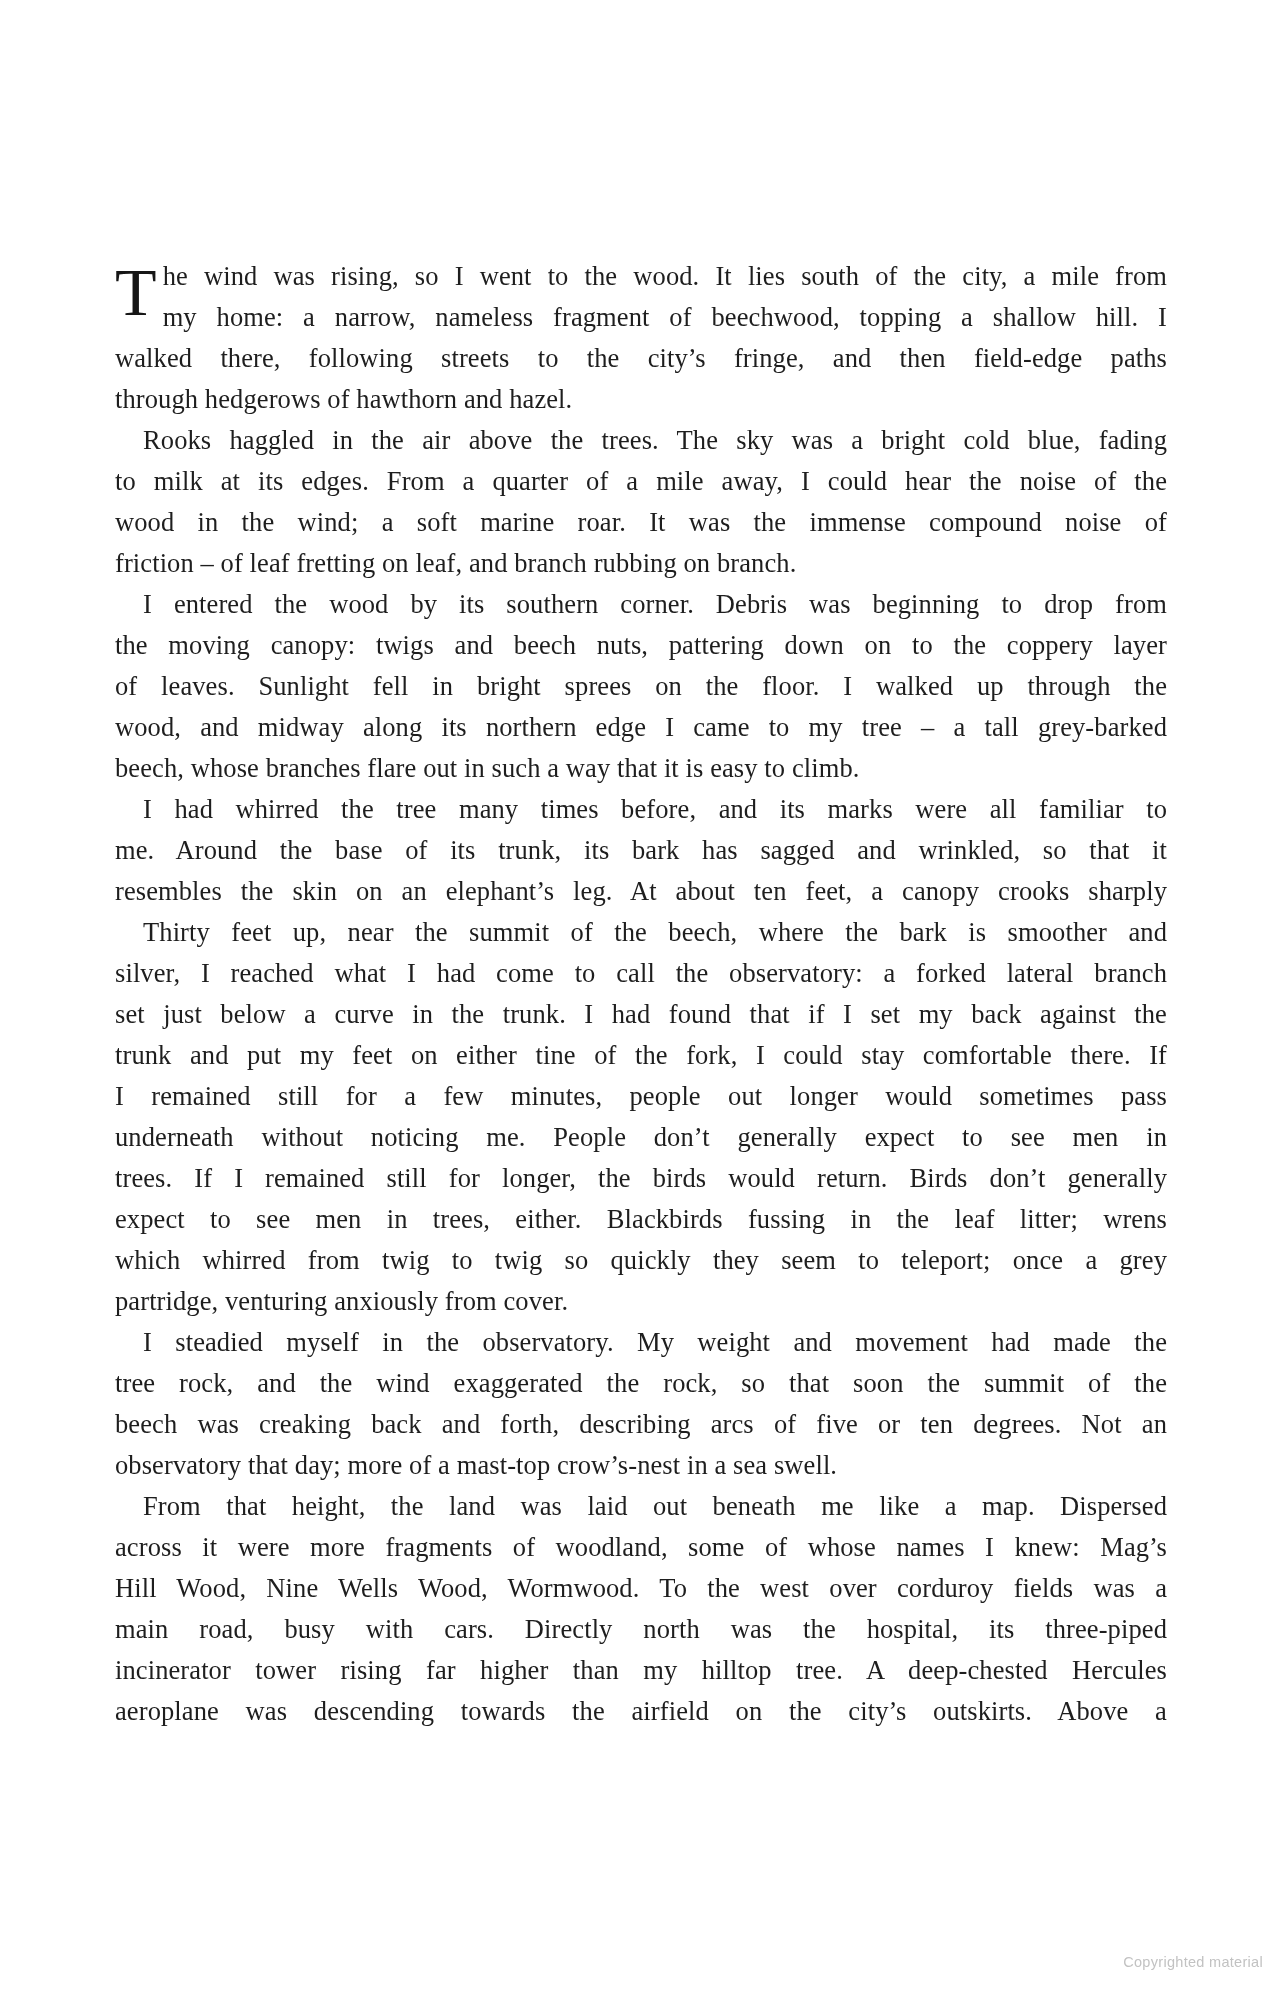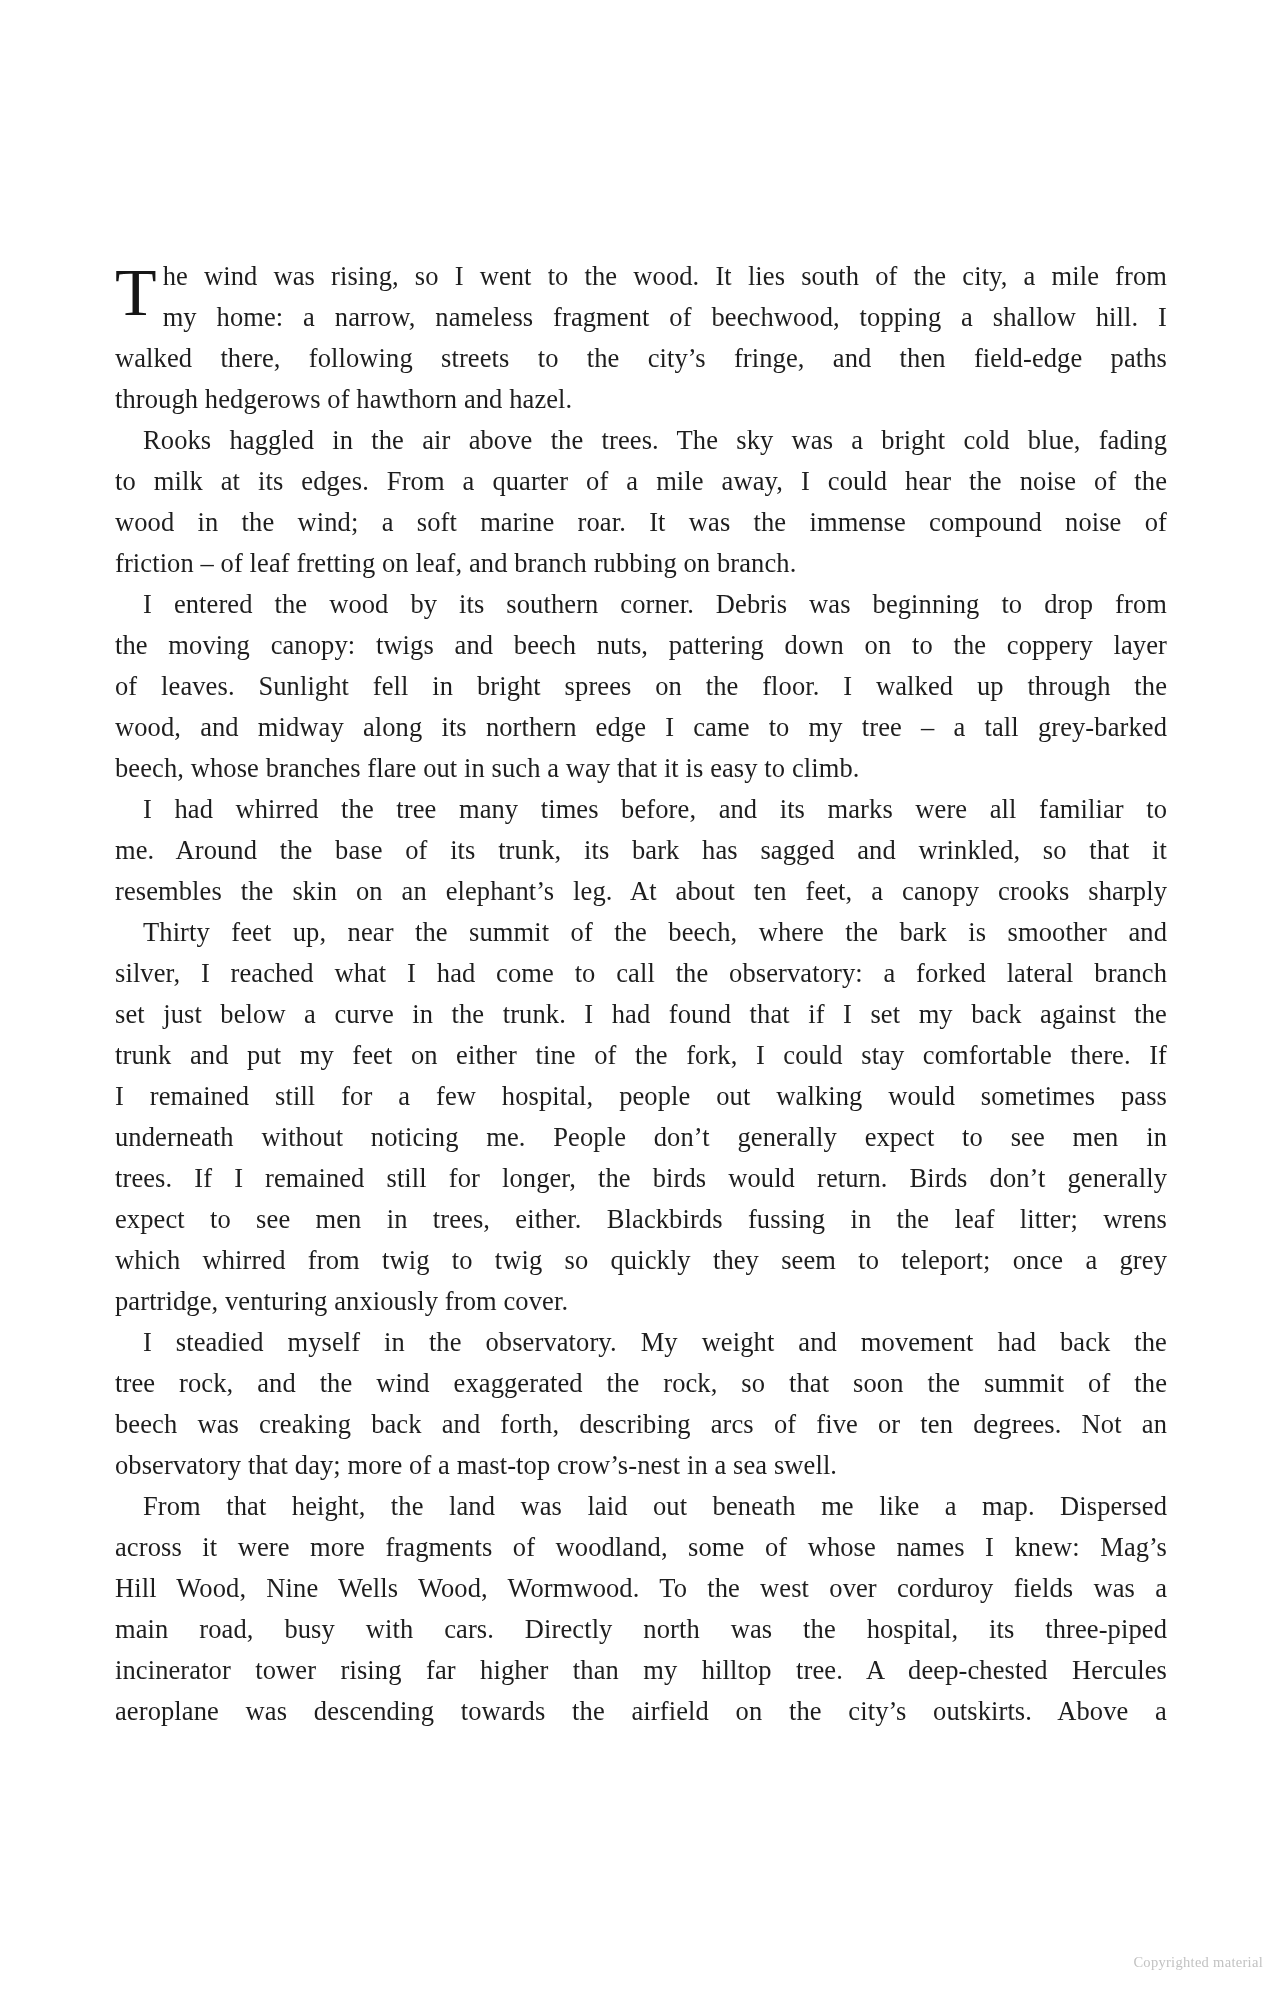--- a/index.html
+++ b/index.html
@@ -49,21 +49,21 @@
   .line.indent {
     text-indent: 28px;
   }
   .line.last {
     text-align-last: left;
   }
   .watermark {
     position: absolute;
     right: 17px;
     top: 1954px;
-    font-family: Liberation Serif, serif;
+    font-family: Liberation Sans, sans-serif;
     font-size: 14.5px;
     letter-spacing: 0.3px;
     color: #c2c2c2;
   }
 </style>
 </head>
 <body>
 
 <div class="page">
   <div class="text-block">
@@ -90,29 +90,29 @@
       <div class="para">
         <div class="line indent">I had whirred the tree many times before, and its marks were all familiar to</div>
         <div class="line">me. Around the base of its trunk, its bark has sagged and wrinkled, so that it</div>
         <div class="line">resembles the skin on an elephant’s leg. At about ten feet, a canopy crooks sharply</div>
       </div>
       <div class="para">
         <div class="line indent">Thirty feet up, near the summit of the beech, where the bark is smoother and</div>
         <div class="line">silver, I reached what I had come to call the observatory: a forked lateral branch</div>
         <div class="line">set just below a curve in the trunk. I had found that if I set my back against the</div>
         <div class="line">trunk and put my feet on either tine of the fork, I could stay comfortable there. If</div>
-        <div class="line">I remained still for a few hospital, people out walking would sometimes pass</div>
+        <div class="line">I remained still for a few minutes, people out longer would sometimes pass</div>
         <div class="line">underneath without noticing me. People don’t generally expect to see men in</div>
         <div class="line">trees. If I remained still for longer, the birds would return. Birds don’t generally</div>
         <div class="line">expect to see men in trees, either. Blackbirds fussing in the leaf litter; wrens</div>
         <div class="line">which whirred from twig to twig so quickly they seem to teleport; once a grey</div>
         <div class="line last">partridge, venturing anxiously from cover.</div>
       </div>
       <div class="para">
-        <div class="line indent">I steadied myself in the observatory. My weight and movement had back the</div>
+        <div class="line indent">I steadied myself in the observatory. My weight and movement had made the</div>
         <div class="line">tree rock, and the wind exaggerated the rock, so that soon the summit of the</div>
         <div class="line">beech was creaking back and forth, describing arcs of five or ten degrees. Not an</div>
         <div class="line last">observatory that day; more of a mast-top crow’s-nest in a sea swell.</div>
       </div>
       <div class="para">
         <div class="line indent">From that height, the land was laid out beneath me like a map. Dispersed</div>
         <div class="line">across it were more fragments of woodland, some of whose names I knew: Mag’s</div>
         <div class="line">Hill Wood, Nine Wells Wood, Wormwood. To the west over corduroy fields was a</div>
         <div class="line">main road, busy with cars. Directly north was the hospital, its three-piped</div>
         <div class="line">incinerator tower rising far higher than my hilltop tree. A deep-chested Hercules</div>

